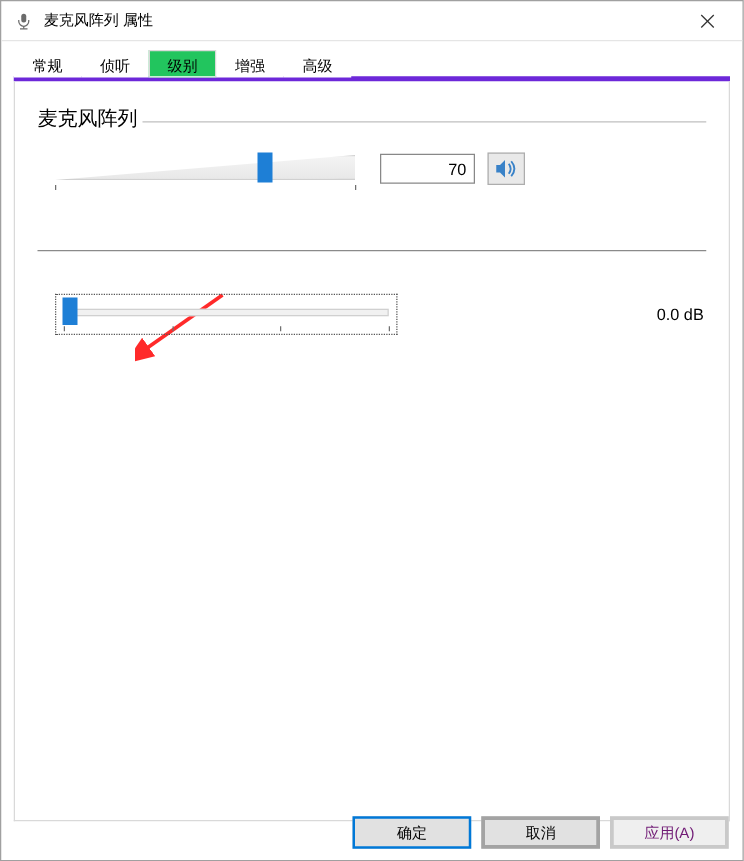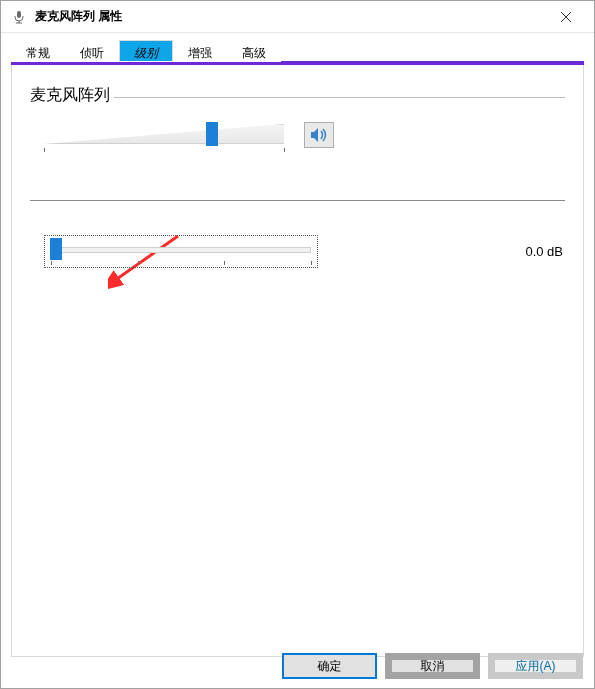--- a/index.html
+++ b/index.html
@@ -19,21 +19,21 @@
     align-items: center;
     padding: 0 8px 0 10px;
     border-bottom: 1px solid #e5e5e5;
   }
   .titlebar .window-icon {
     width: 16px; height: 16px;
     margin-right: 8px;
     display: inline-flex;
     align-items: center; justify-content: center;
   }
-  .titlebar .title { font-size: 12px; color: #000; flex: 1; font-weight: bold; }
+  .titlebar .title { font-size: 12px; color: #000; flex: 1; }
   .titlebar .close {
     width: 40px; height: 28px;
     display: flex; align-items: center; justify-content: center;
     font-size: 14px; color: #222;
     font-family: Arial, sans-serif;
   }
   .content {
     padding: 6px 10px 0 10px;
   }
   .tabs {
@@ -48,22 +48,21 @@
     color: #000;
     position: relative;
     top: 1px;
     border: 1px solid transparent;
     border-bottom: none;
     background: #fff;
   }
   .tab.active {
     border: 1px solid #d9d9d9;
     border-bottom: 1px solid #fff;
-    background: #0ea5e9;
-    font-style: italic;
+    background: #22c55e;
   }
   .panel {
     border: 1px solid #d9d9d9;
     border-top: none;
     height: 592px;
     padding: 20px 18px;
     position: relative;
   }
   .group-label {
     font-size: 16px;
@@ -198,32 +197,32 @@
   }
   .button-bar {
     position: absolute;
     right: 12px;
     bottom: 10px;
     display: flex;
     gap: 8px;
   }
   .btn {
     width: 95px; height: 26px;
-    border: 7px solid #a3a3a3;
+    border: 3px solid #a3a3a3;
     background: #e1e1e1;
     font-size: 12px;
     display: flex;
     align-items: center;
     justify-content: center;
   }
   .btn.default {
     border: 2px solid #0078d7;
   }
   .btn.disabled {
-    color: #0369a1;
+    color: #701a75;
     border-color: #c9c9c9;
     background: #efefef;
   }
 </style>
 </head>
 <body>
 
 <div class="titlebar">
   <span class="window-icon">
     <svg width="14" height="14" viewBox="0 0 14 14">
@@ -272,20 +271,21 @@
       <div class="slider-row">
         <div class="slider-track">
           <div class="wedge" style="clip-path: polygon(0 100%, 100% 0, 100% 100%);"></div>
           <div class="fill" style="width:100%; clip-path: polygon(0 100%, 100% 0, 100% 100%);"></div>
           <div class="ticks">
             <span style="left:0%"></span>
               <span style="left:100%"></span>
           </div>
           <div class="thumb" style="left:70%"></div>
         </div>
+        <input class="value-box" value="70" style="">
         <div class="sound-btn">
           <svg width="18" height="16" viewBox="0 0 18 16">
             <path d="M1 5 h3 l4 -4 v14 l-4 -4 h-3 z" fill="#3982c8"></path>
             <path d="M11 4 q3 4 0 8" stroke="#3982c8" stroke-width="1.5" fill="none"></path>
             <path d="M13 2 q5 6 0 12" stroke="#3982c8" stroke-width="1.5" fill="none"></path>
           </svg>
         </div>
       </div>
     </div>
 

